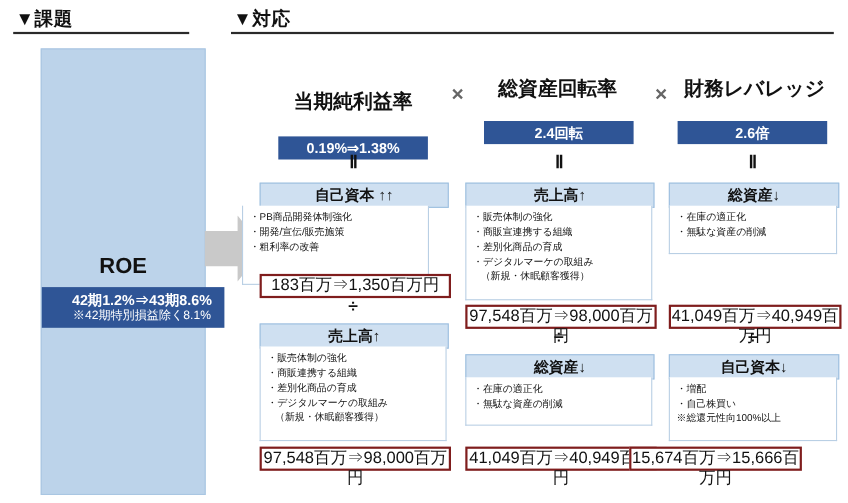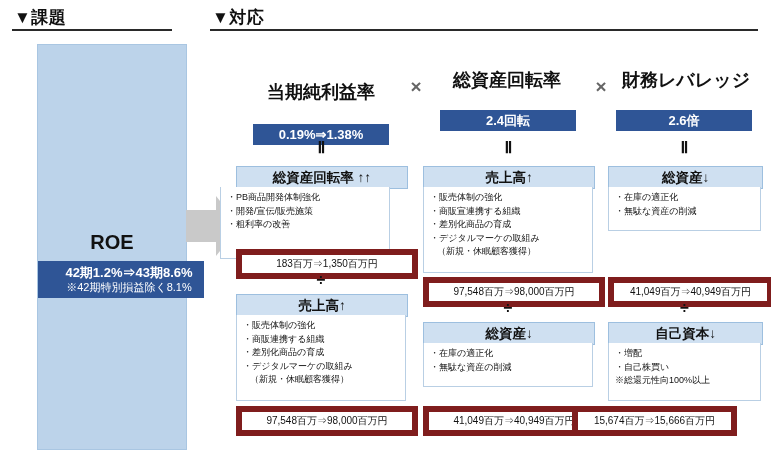--- a/index.html
+++ b/index.html
@@ -116,23 +116,23 @@
     background: #ffffff;
     font-size: 9px;
     line-height: 13.5px;
     color: #111;
     padding: 4px 5px 4px 6px;
     box-sizing: border-box;
   }
   .bullets div { white-space: nowrap; }
   .bullets .indent { padding-left: 7px; }
   .figure-box {
-    border: 6px solid #7f1d1d;
-    background: #ffffff;
-    font-size: 10px;
+    border: 2px solid #7f1d1d;
+    background: #ffffff;
+    font-size: 15px;
     text-align: center;
     color: #111;
     line-height: 18px;
     height: 18px;
   }
 </style>
 </head>
 <body>
 
 <div id="canvas">
@@ -152,21 +152,21 @@
   </div>
 
   <svg class="abs" style="left:186px; top:196px;" width="54" height="86" viewBox="0 0 54 86">
     <polygon points="0,14 30,14 30,0 54,30 30,60 30,46 0,46" fill="#c9c9c9"></polygon>
   </svg>
 
   <div class="abs col-title" style="left:233px; top:68px; width:176px;margin-top:12px;">当期純利益率</div>
   <div class="abs col-value" style="left:253px; top:124px; width:136px;">0.19%⇒1.38%</div>
   <div class="abs equals" style="left:253px; top:138px; width:136px;">Ⅱ</div>
 
-  <div class="abs metric-head" style="left:236px; top:166px; width:170px;">総資産回転率 ↑↑</div>
+  <div class="abs metric-head" style="left:236px; top:166px; width:170px;">自己資本 ↑↑</div>
   <div class="abs bullets" style="left:220px; top:187px; width:170px; height:72px;">
     <div>・PB商品開発体制強化</div>
     <div>・開発/宣伝/販売施策</div>
     <div>・粗利率の改善</div>
   </div>
   <div class="abs figure-box" style="left:236px; top:249px; width:170px;">183百万⇒1,350百万円</div>
   <div class="abs divide" style="left:236px; top:271px; width:170px;">÷</div>
 
   <div class="abs metric-head" style="left:236px; top:294px; width:170px;">売上高↑</div>
   <div class="abs bullets" style="left:236px; top:315px; width:170px; height:86px;">

